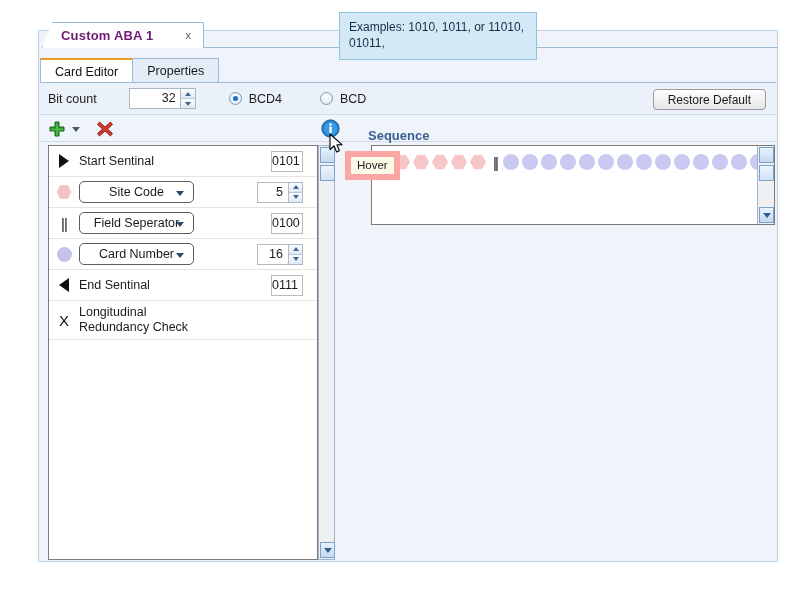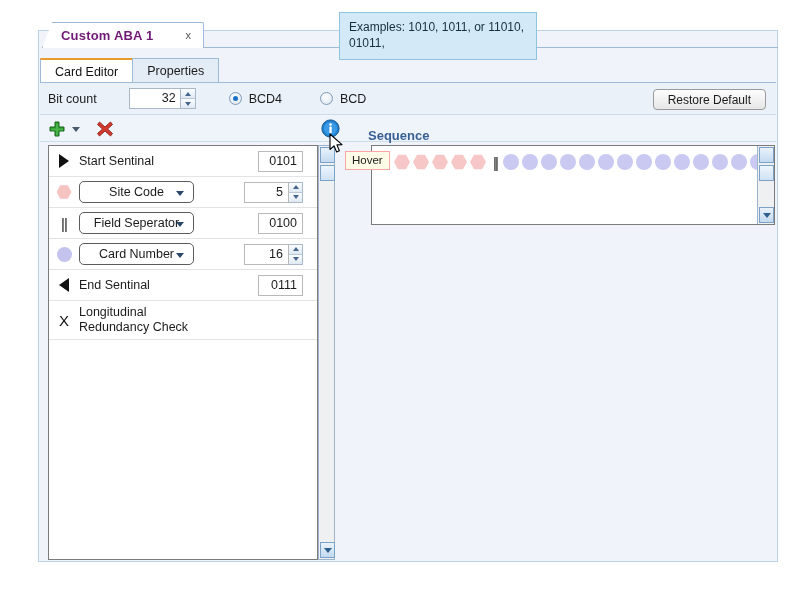--- a/index.html
+++ b/index.html
@@ -271,21 +271,21 @@
     font-size: 12.5px; color: #1b1b1b;
   }
   .combo-caret {
     position: absolute; right: 9px; top: 9px;
     width: 0; height: 0;
     border-left: 4px solid transparent;
     border-right: 4px solid transparent;
     border-top: 5px solid #2b4868;
   }
   .val-box {
-    width: 45px; height: 21px;
+    width: 32px; height: 21px;
     box-sizing: border-box;
     border: 1px solid #b9b9b9;
     background: #ffffff;
     font-size: 12.5px; color: #1b1b1b;
     text-align: right; padding-right: 5px;
     line-height: 19px;
     margin-left: 10px;
   }
   .val-spin {
     width: 14px; height: 21px;
@@ -404,21 +404,21 @@
     z-index: 40;
   }
   .tooltip p { margin: 0; }
   .tooltip p + p { margin-top: 11px; }
 
   .hover-tip {
     position: absolute;
     left: 345px; top: 151px;
     padding: 2px 6px 3px 6px;
     background: #fbfbe8;
-    border: 1px solid #fca5a5;
+    border: 6px solid #fca5a5;
     font-size: 11.5px; color: #222;
     z-index: 45;
   }
 
   
   .cursor { position: absolute; left: 329px; top: 133px; z-index: 60; }
 </style>
 </head>
 <body>
 

